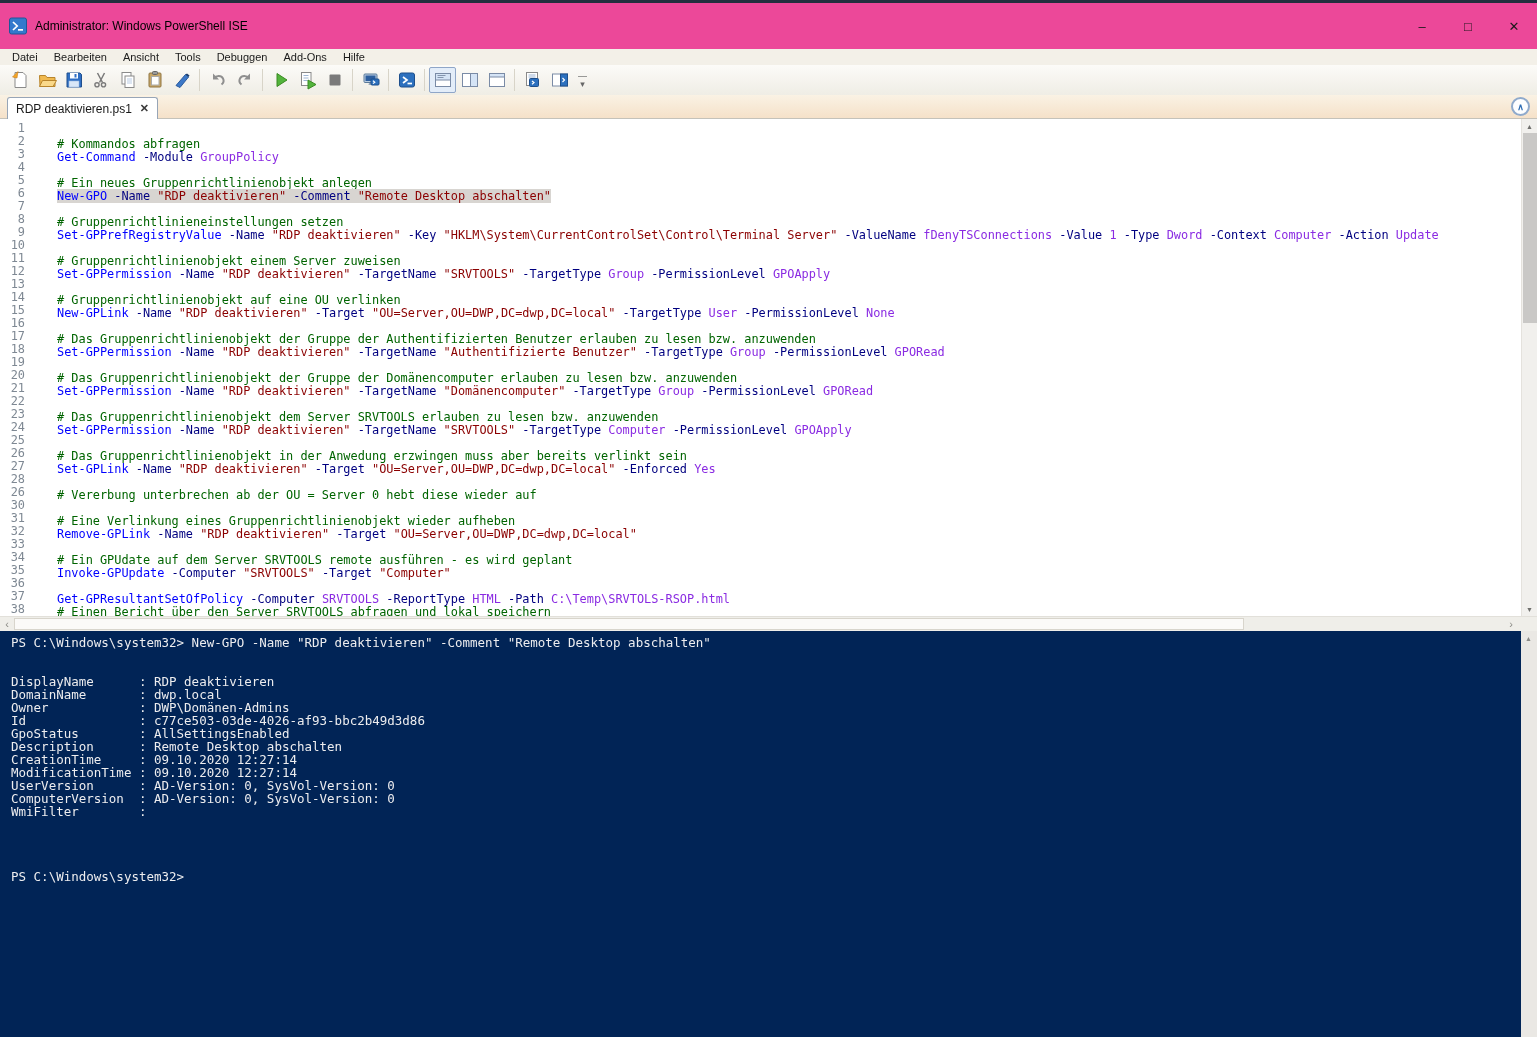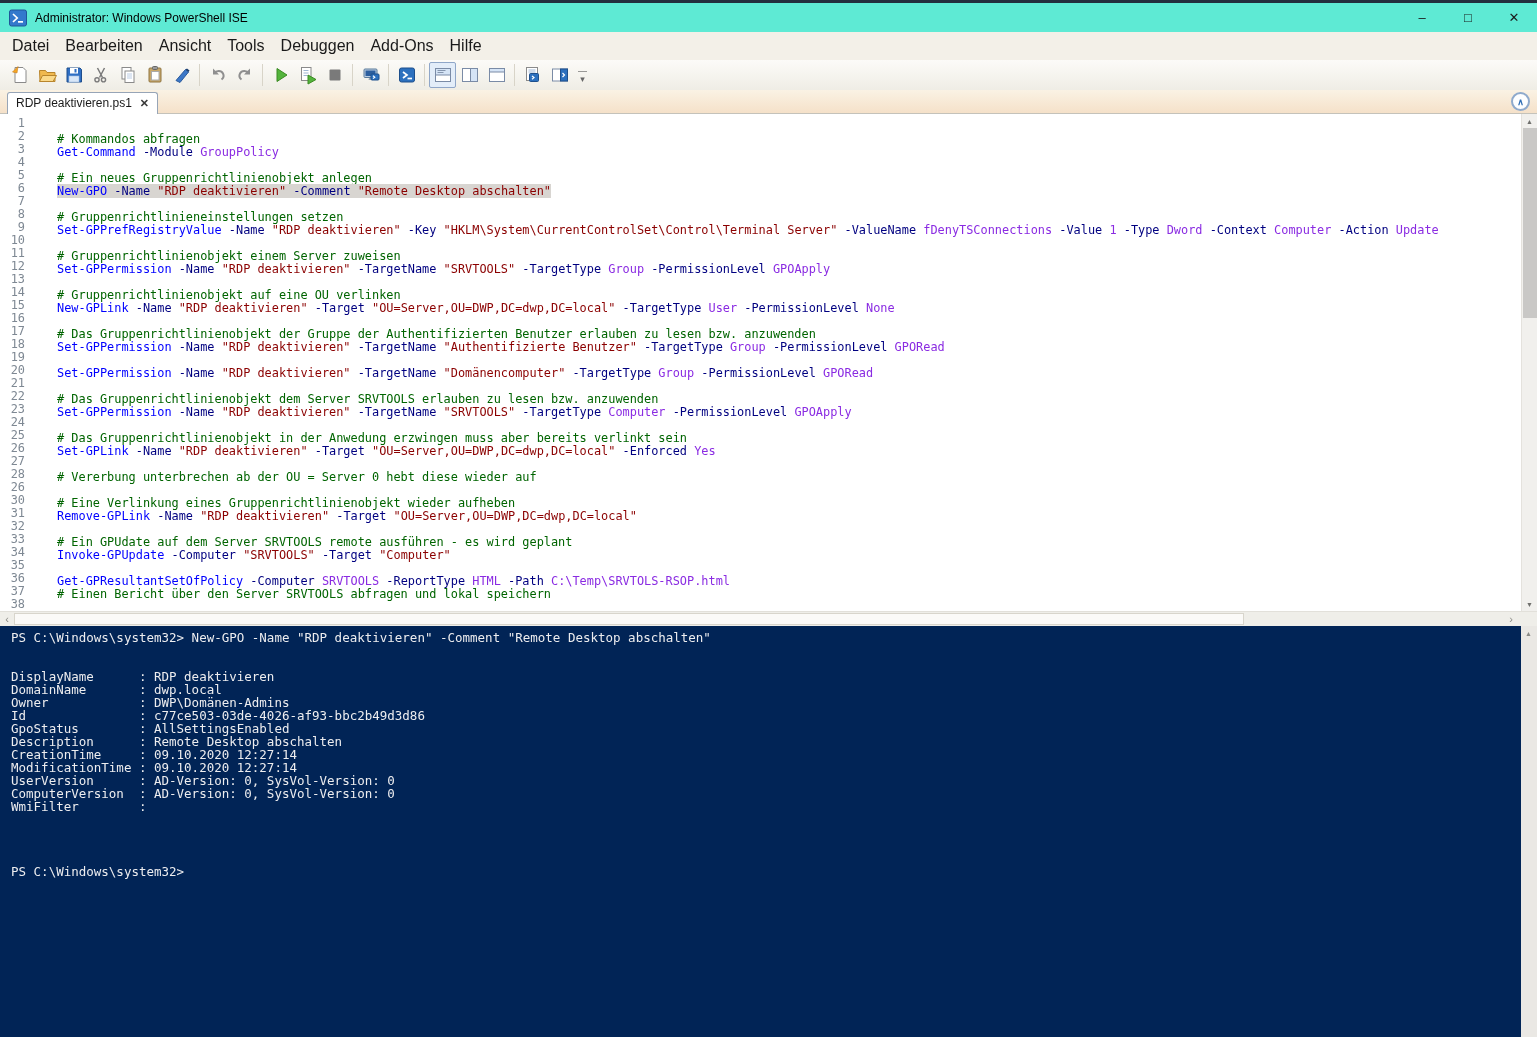--- a/index.html
+++ b/index.html
@@ -1,36 +1,36 @@
 <!DOCTYPE html>
 <html style="--console-bg: #012456; --syn-comment: #006400; --syn-cmdlet: #0000FF; --syn-param: #000080; --syn-string: #8B0000; --syn-arg: #8A2BE2;"><head>
 <meta charset="utf-8">
 <style>
   *{box-sizing:border-box;margin:0;padding:0}
   html,body{width:1537px;height:1037px;overflow:hidden}
   body{font-family:"Liberation Sans",sans-serif;background:#fff}
 
   .top-strip{height:3px;background:#232F3E}
-  .titlebar{height:29px;background:#5eead4;display:flex;align-items:center;padding-left:9px}
+  .titlebar{height:46px;background:#ec4899;display:flex;align-items:center;padding-left:9px}
   .app-icon{width:18px;height:18px;flex:0 0 auto}
   .titlebar .ttl{font-size:12px;color:#000;margin-left:8px}
   .win-controls{margin-left:auto;display:flex}
   .win-btn{width:46px;height:29px;display:flex;align-items:center;justify-content:center;font-size:13px;color:#1a1a1a}
 
-  .menubar{height:28px;background:#F3F0E8;display:flex;align-items:center;padding-left:4px;font-size:16px;color:#1a1a1a}
+  .menubar{height:16px;background:#F3F0E8;display:flex;align-items:center;padding-left:4px;font-size:11px;color:#1a1a1a}
   .menu-item{padding:2px 8px;cursor:default}
 
   .toolbar{height:30px;background:linear-gradient(#FCFBF8,#EFEDE5);display:flex;align-items:center;padding-left:6px}
   .tbtn{width:27px;height:26px;display:flex;align-items:center;justify-content:center;border:1px solid transparent;border-radius:2px}
   .tbtn svg{width:20px;height:20px}
   .tbtn.checked{border:1px solid #8FA6C8;background:#E3EDF9}
   .tsep{width:1px;height:22px;background:#D8D4C8;margin:0 4px}
   .overflow{font-size:9px;color:#666;margin-left:5px;line-height:8px;text-align:center}
 
-  .tabstrip{height:24px;background:linear-gradient(#FAF2E4,#F5E1C9);border-bottom:1px solid #C4C2BA;display:flex;align-items:center;position:relative}
+  .tabstrip{height:24px;background:linear-gradient(#FAF2E4,#F5E1C9);border-bottom:1px solid #C4C2BA;display:flex;align-items:flex-end;position:relative}
   .tab{margin-left:7px;height:22px;background:#fff;border:1px solid #97A5B7;border-bottom:none;border-radius:3px 3px 0 0;display:flex;align-items:center;padding:0 8px;font-size:12px;color:#1a1a1a;gap:8px;position:relative;top:1px}
   .tab-close{color:#3a3a3a;font-size:11px;font-weight:bold}
   .pane-toggle{position:absolute;right:7px;top:2px;width:19px;height:19px;border-radius:50%;border:2px solid #8FAACC;background:#FDFEFF;display:flex;align-items:center;justify-content:center;color:#2E6DB4;font-size:9px;font-weight:bold}
 
   .editor{height:497px;background:#fff;position:relative;display:flex;overflow:hidden}
   .gutter{width:30px;padding-top:3px;text-align:right;font:11.9px/13px "DejaVu Sans Mono",monospace;color:#7E8893;flex:0 0 auto}
   .gutter div{height:13px;padding-right:5px}
   .code{flex:1;padding:19px 0 0 27px;font:11.9px/13px "DejaVu Sans Mono",monospace;color:#000;overflow:hidden}
   .code-line{height:13px;white-space:pre}
   .sel{background:#D8D5D1}
@@ -293,20 +293,21 @@
       <div class="code-line"></div>
       <div class="code-line"><span class="tk-c"># Gruppenrichtlinienobjekt einem Server zuweisen</span></div>
       <div class="code-line"><span class="tk-m">Set-GPPermission</span><span class="tk-p"> -Name</span><span class="tk-s"> "RDP deaktivieren"</span><span class="tk-p"> -TargetName</span><span class="tk-s"> "SRVTOOLS"</span><span class="tk-p"> -TargetType</span><span class="tk-a"> Group</span><span class="tk-p"> -PermissionLevel</span><span class="tk-a"> GPOApply</span></div>
       <div class="code-line"></div>
       <div class="code-line"><span class="tk-c"># Gruppenrichtlinienobjekt auf eine OU verlinken</span></div>
       <div class="code-line"><span class="tk-m">New-GPLink</span><span class="tk-p"> -Name</span><span class="tk-s"> "RDP deaktivieren"</span><span class="tk-p"> -Target</span><span class="tk-s"> "OU=Server,OU=DWP,DC=dwp,DC=local"</span><span class="tk-p"> -TargetType</span><span class="tk-a"> User</span><span class="tk-p"> -PermissionLevel</span><span class="tk-a"> None</span></div>
       <div class="code-line"></div>
       <div class="code-line"><span class="tk-c"># Das Gruppenrichtlinienobjekt der Gruppe der Authentifizierten Benutzer erlauben zu lesen bzw. anzuwenden</span></div>
       <div class="code-line"><span class="tk-m">Set-GPPermission</span><span class="tk-p"> -Name</span><span class="tk-s"> "RDP deaktivieren"</span><span class="tk-p"> -TargetName</span><span class="tk-s"> "Authentifizierte Benutzer"</span><span class="tk-p"> -TargetType</span><span class="tk-a"> Group</span><span class="tk-p"> -PermissionLevel</span><span class="tk-a"> GPORead</span></div>
       <div class="code-line"></div>
+      <div class="code-line"><span class="tk-c"># Das Gruppenrichtlinienobjekt der Gruppe der Domänencomputer erlauben zu lesen bzw. anzuwenden</span></div>
       <div class="code-line"><span class="tk-m">Set-GPPermission</span><span class="tk-p"> -Name</span><span class="tk-s"> "RDP deaktivieren"</span><span class="tk-p"> -TargetName</span><span class="tk-s"> "Domänencomputer"</span><span class="tk-p"> -TargetType</span><span class="tk-a"> Group</span><span class="tk-p"> -PermissionLevel</span><span class="tk-a"> GPORead</span></div>
       <div class="code-line"></div>
       <div class="code-line"><span class="tk-c"># Das Gruppenrichtlinienobjekt dem Server SRVTOOLS erlauben zu lesen bzw. anzuwenden</span></div>
       <div class="code-line"><span class="tk-m">Set-GPPermission</span><span class="tk-p"> -Name</span><span class="tk-s"> "RDP deaktivieren"</span><span class="tk-p"> -TargetName</span><span class="tk-s"> "SRVTOOLS"</span><span class="tk-p"> -TargetType</span><span class="tk-a"> Computer</span><span class="tk-p"> -PermissionLevel</span><span class="tk-a"> GPOApply</span></div>
       <div class="code-line"></div>
       <div class="code-line"><span class="tk-c"># Das Gruppenrichtlinienobjekt in der Anwedung erzwingen muss aber bereits verlinkt sein</span></div>
       <div class="code-line"><span class="tk-m">Set-GPLink</span><span class="tk-p"> -Name</span><span class="tk-s"> "RDP deaktivieren"</span><span class="tk-p"> -Target</span><span class="tk-s"> "OU=Server,OU=DWP,DC=dwp,DC=local"</span><span class="tk-p"> -Enforced</span><span class="tk-a"> Yes</span></div>
       <div class="code-line"></div>
       <div class="code-line"><span class="tk-c"># Vererbung unterbrechen ab der OU = Server 0 hebt diese wieder auf</span></div>
       <div class="code-line"></div>

